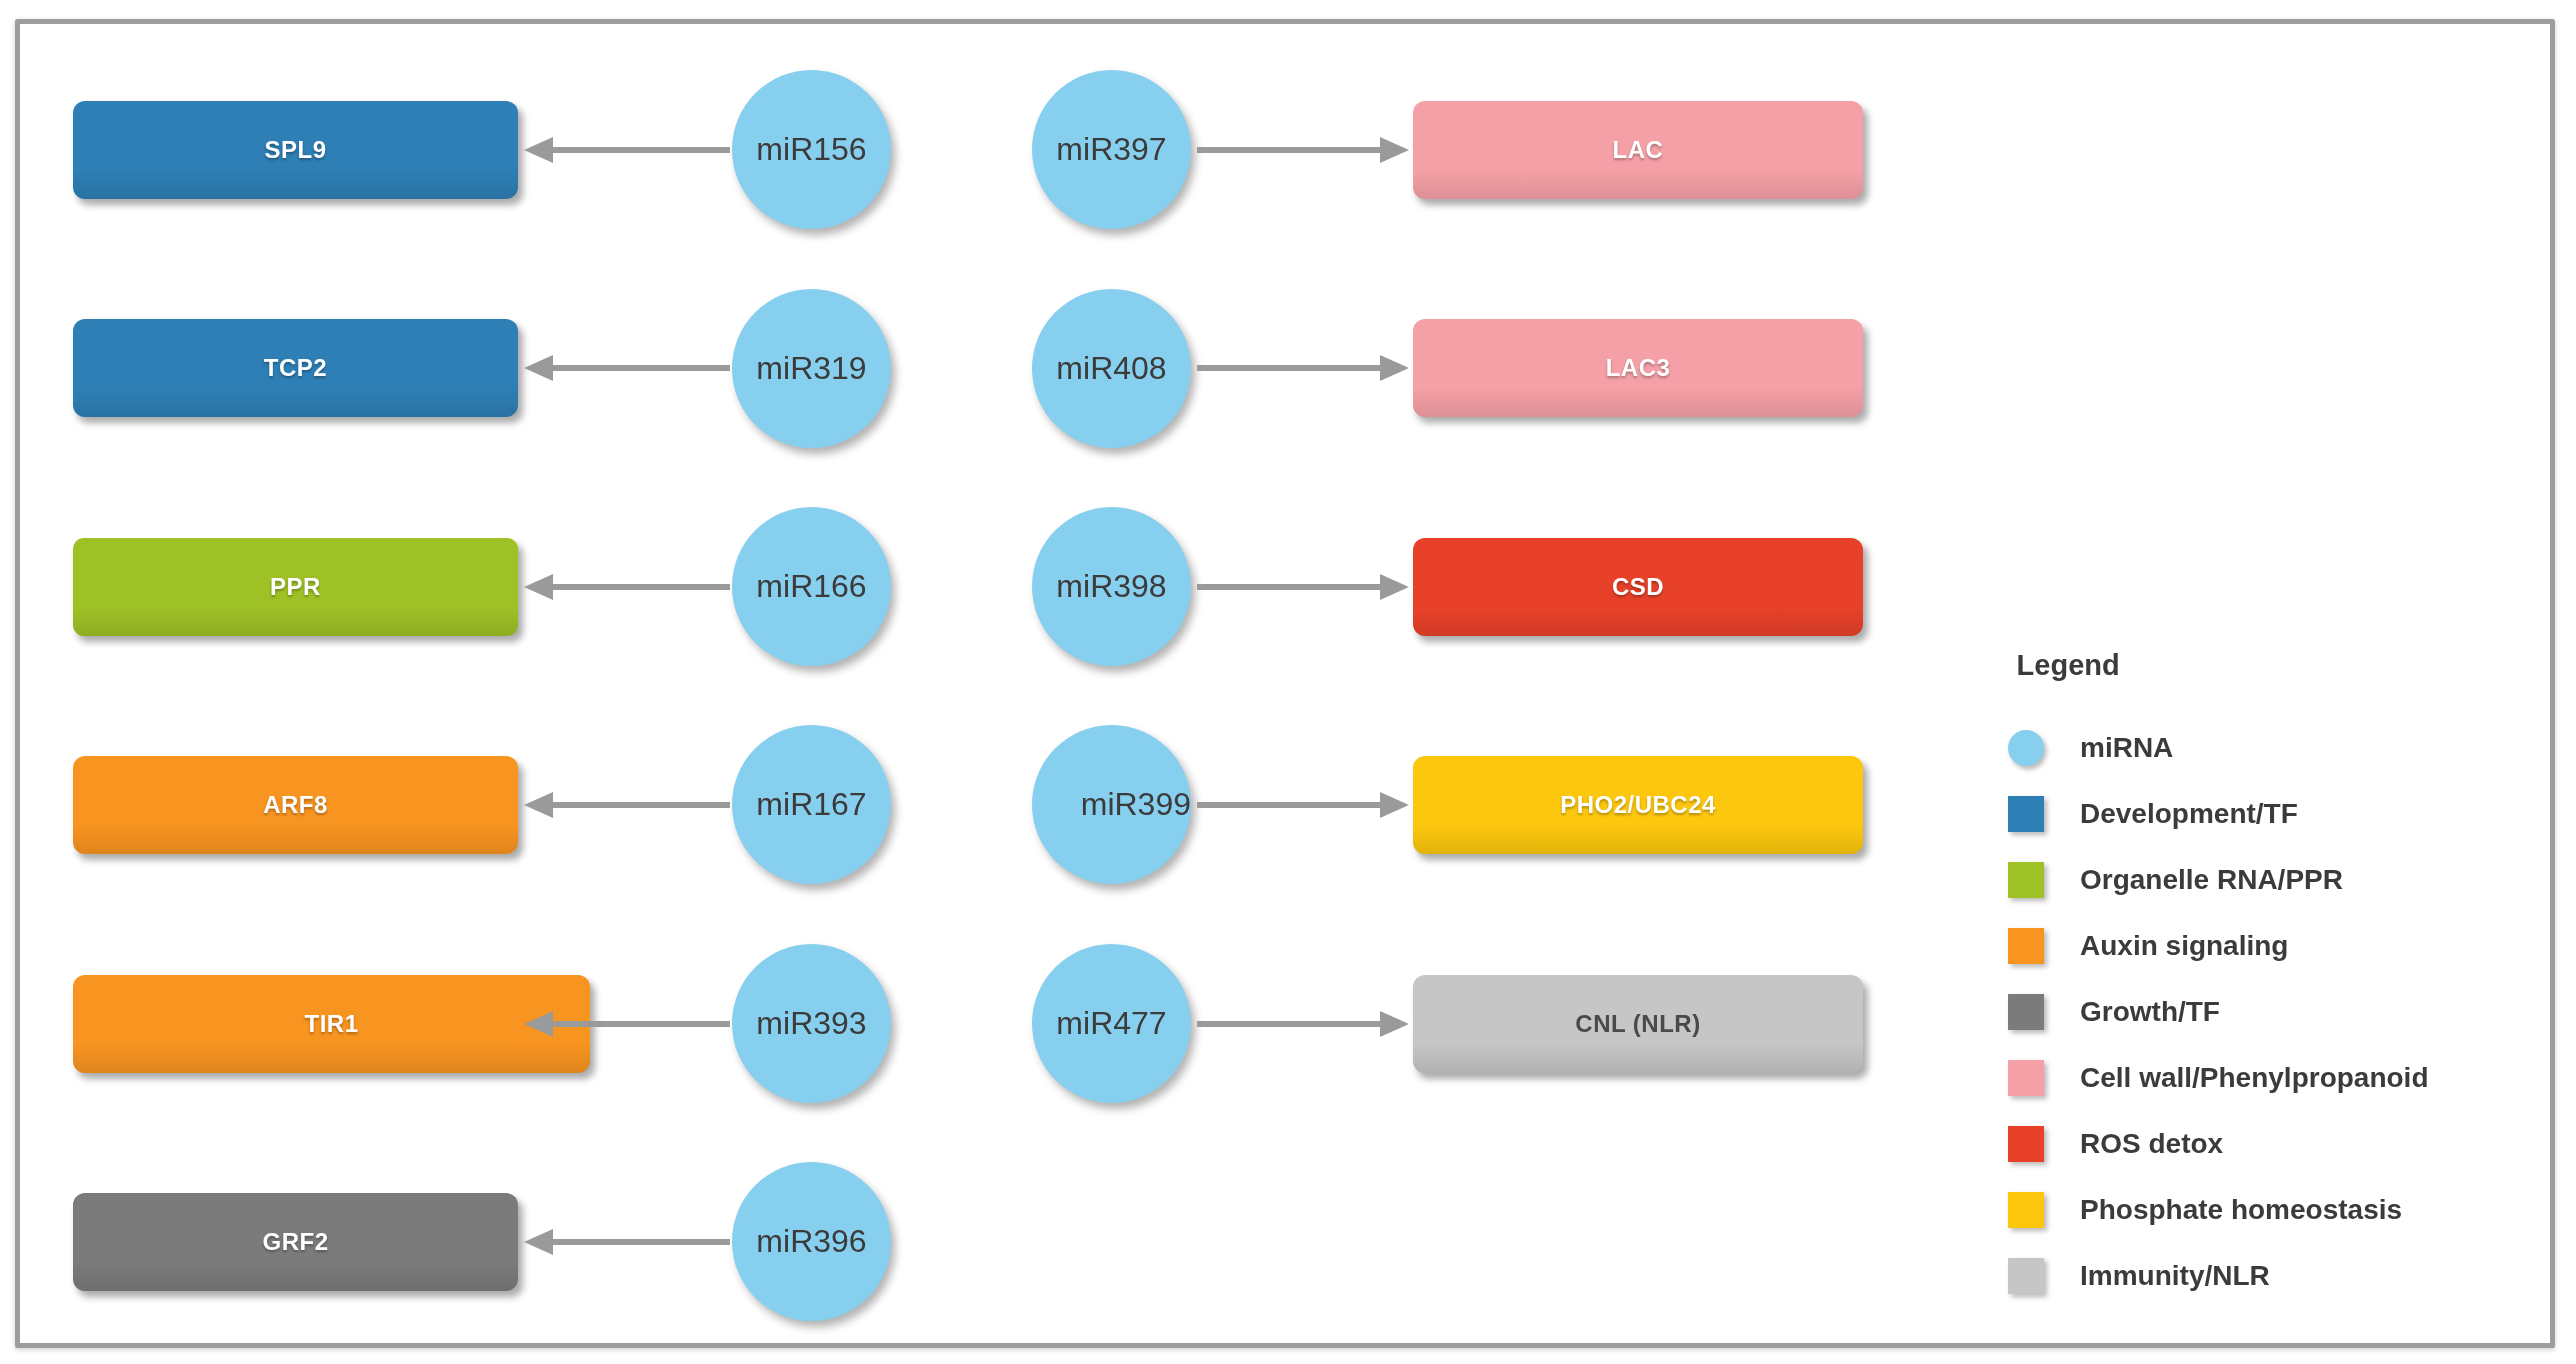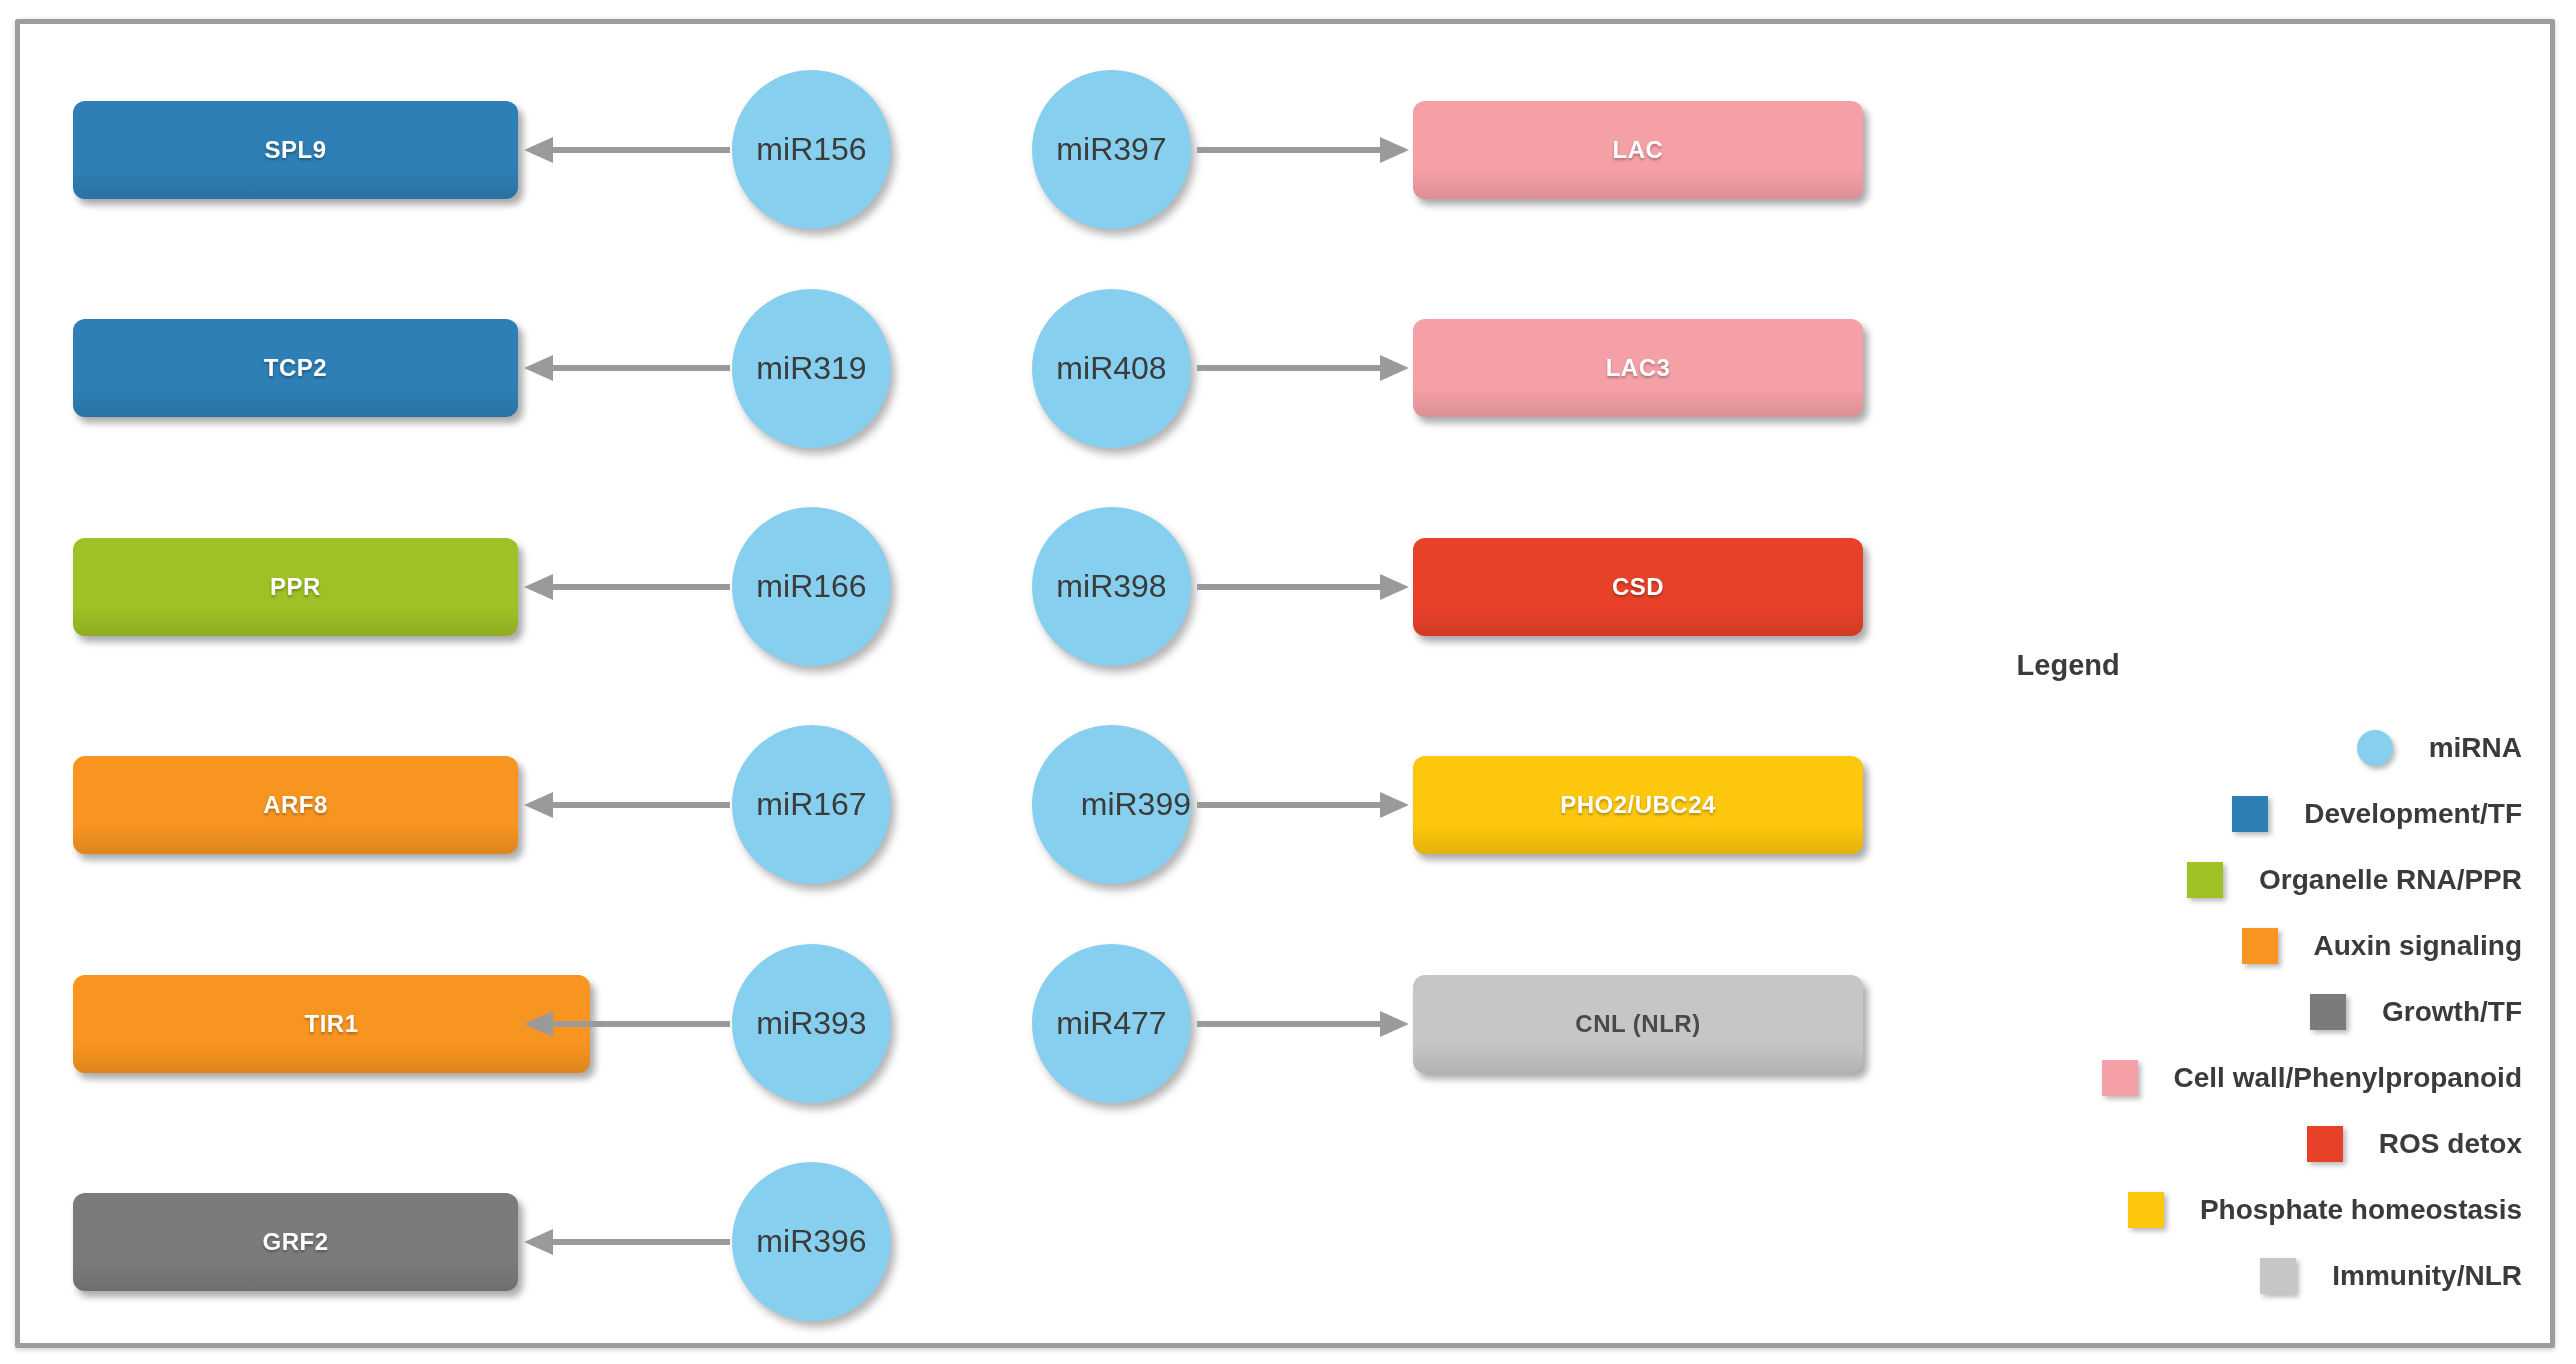--- a/index.html
+++ b/index.html
@@ -111,21 +111,20 @@
     font-size: 29px;
     font-weight: bold;
     color: #3b3b3b;
     margin: 0 0 45px 8.6px;
   }
   .legend-item {
     display: flex;
     align-items: center;
     height: 41px;
     margin-bottom: 25px;
-    justify-content: flex-end;
   }
   .legend-swatch {
     width: 36px;
     height: 36px;
     flex: 0 0 36px;
     box-shadow: 2.6px 3.4px 5.1px rgba(0,0,0,0.28);
   }
   .legend-swatch.circle { border-radius: 50%; }
   .legend-text {
     margin-left: 36px;
@@ -155,21 +154,21 @@
       <div class="gene-box light-text" style="left: 73px; top: 319px; width: 445px; background: linear-gradient(rgb(46, 127, 181) 0%, rgb(46, 127, 181) 70%, rgba(0, 0, 0, 0.1) 100%), rgb(46, 127, 181);">
         <span class="gene-label">TCP2</span>
       </div>
       <div class="mirna-node" style="left: 732px; top: 289px; background: rgb(135, 207, 238);">
         <span class="mirna-label">miR319</span>
       </div>
       <div class="edge to-left" style="left: 524px; top: 355px; width: 206px;">
         <div class="head"></div>
         <div class="shaft"></div>
       </div>
-      <div class="gene-box light-text" style="left: 73px; top: 538px; width: 445px; background: linear-gradient(rgb(158, 193, 37) 0%, rgb(158, 193, 37) 70%, rgba(0, 0, 0, 0.1) 100%), rgb(158, 193, 37);">
+      <div class="gene-box light-text" style="left: 73px; top: 538px; width: 445px; background: linear-gradient(rgb(158, 193, 37) 0%, rgb(158, 193, 37) 70%, rgba(0, 0, 0, 0.1) 100%), rgb(158, 193, 37); border-radius: 11px;">
         <span class="gene-label">PPR</span>
       </div>
       <div class="mirna-node" style="left: 732px; top: 507px; background: rgb(135, 207, 238);">
         <span class="mirna-label">miR166</span>
       </div>
       <div class="edge to-left" style="left: 524px; top: 574px; width: 206px;">
         <div class="head"></div>
         <div class="shaft"></div>
       </div>
       <div class="gene-box light-text" style="left: 73px; top: 756px; width: 445px; background: linear-gradient(rgb(248, 148, 32) 0%, rgb(248, 148, 32) 70%, rgba(0, 0, 0, 0.1) 100%), rgb(248, 148, 32);">

